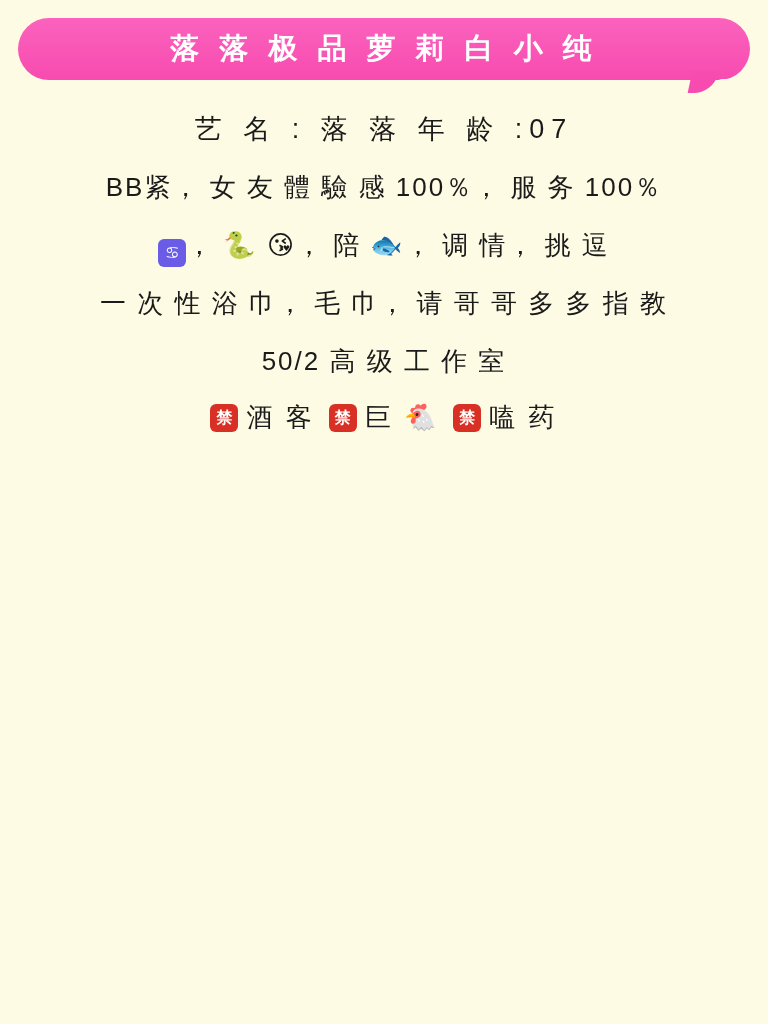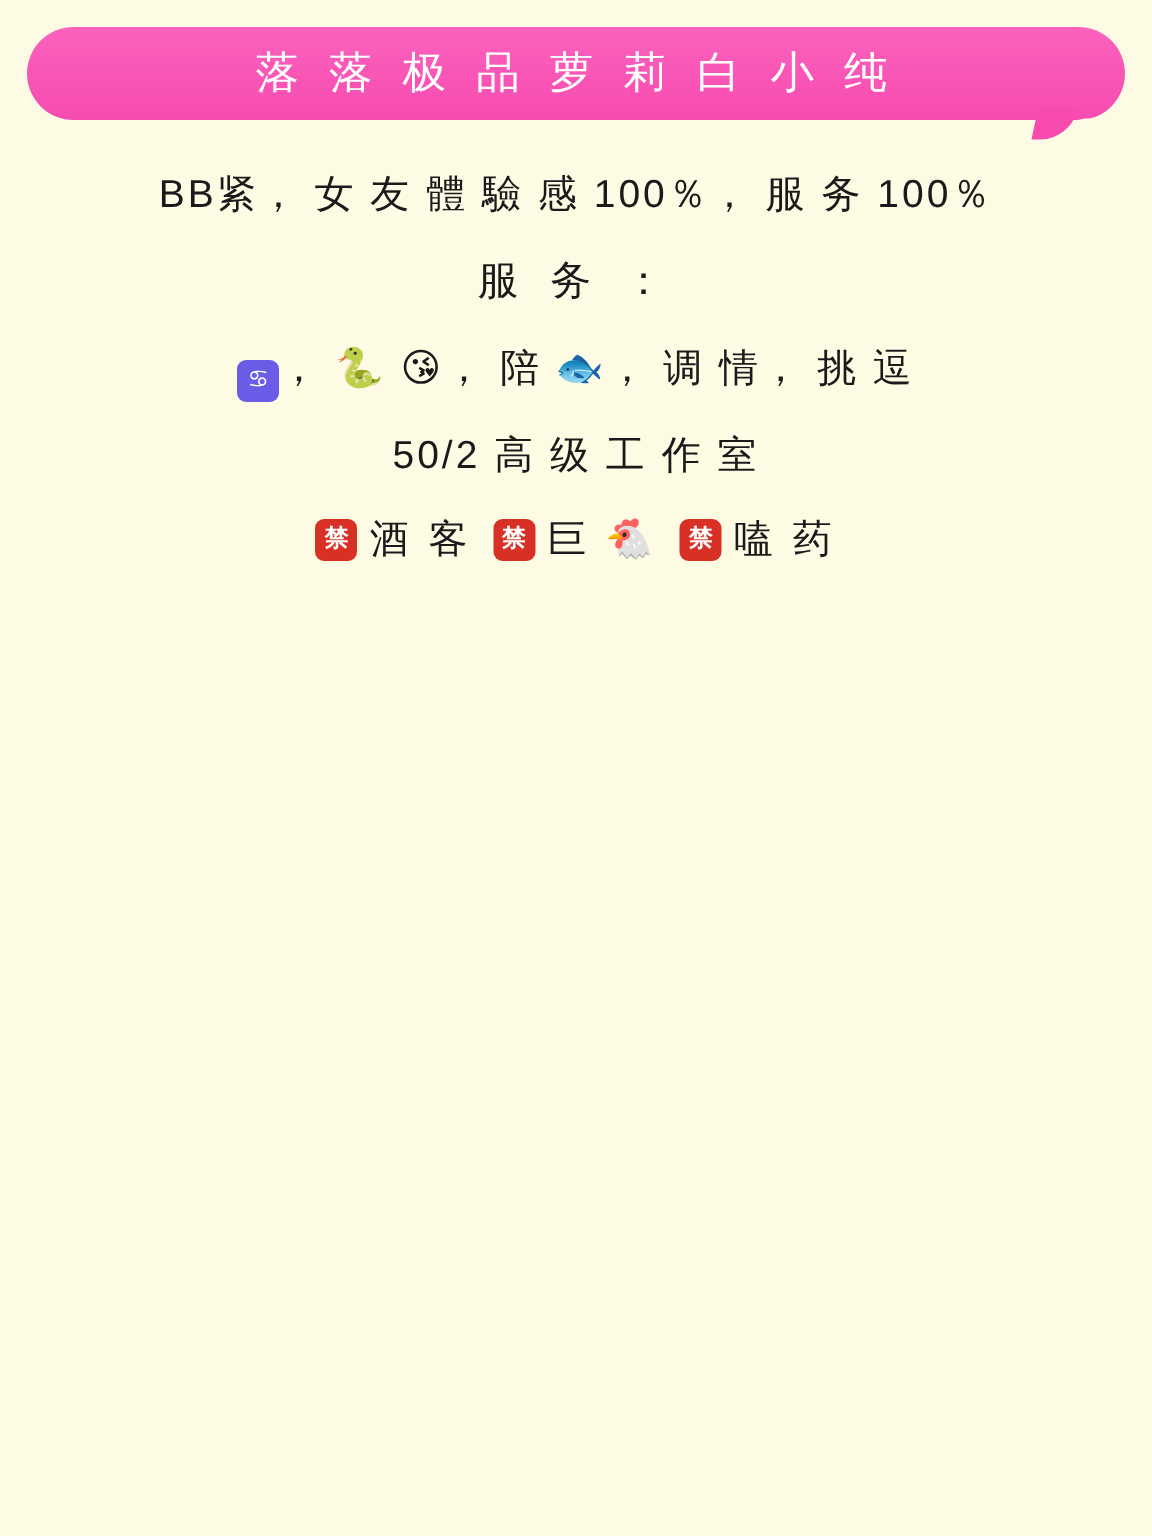--- a/index.html
+++ b/index.html
@@ -32,21 +32,21 @@
     background: linear-gradient(180deg, #fb62bd 0%, #f74bb0 100%);
     border-radius: 34px;
     height: 62px;
     display: flex;
     align-items: center;
     justify-content: center;
   }
   .title-text {
     color: #ffffff;
     font-size: 29px;
-    font-weight: normal;
+    font-weight: bold;
     letter-spacing: 6px;
     text-align: center;
     white-space: nowrap;
   }
   .bubble-tail {
     position: absolute;
     right: 34px;
     bottom: -13px;
     width: 26px;
     height: 22px;
@@ -179,31 +179,32 @@
   <div class="title-bubble-wrap">
     <div class="title-bubble">
       <div class="title-text">落 落 极 品 萝 莉 白 小 纯</div>
       <div class="bubble-tail"></div>
       <div class="bubble-tail-cover"></div>
     </div>
   </div>
 
   <div class="lines">
 
+    <div class="line wide">艺 名 : 落 落  年 龄 :07</div>
 
 
     <div class="line tight">BB紧，  女 友 體 驗 感 100％，  服 务 100％</div>
 
-    <div class="line wide">服 务 ：</div>
 
     <div class="line tight">
       <span class="emoji-badge badge-cancer">♋</span><span>，  🐍 😘，  陪 🐟，  调 情，  挑 逗</span>
     </div>
 
 
+    <div class="line tight">一 次 性 浴 巾，  毛 巾，  请 哥 哥 多 多 指 教</div>
     <div class="line tight">50/2 高 级 工 作 室</div>
 
     <div class="last-line">
       <span class="grp">
         <span class="emoji-badge badge-ban">禁</span>
         <span>酒 客</span>
       </span>
       <span class="grp">
         <span class="emoji-badge badge-ban">禁</span>
         <span>巨 🐔</span>

